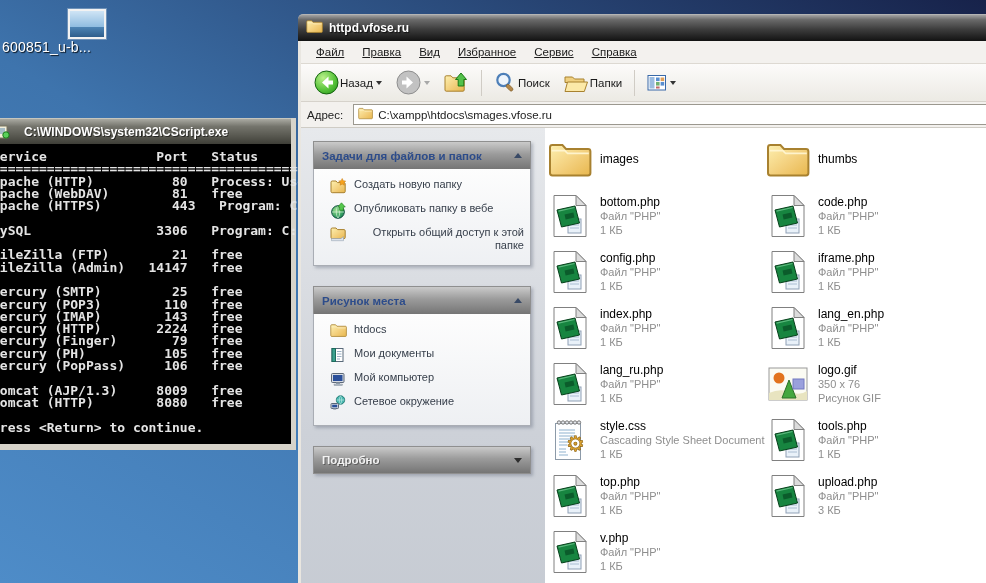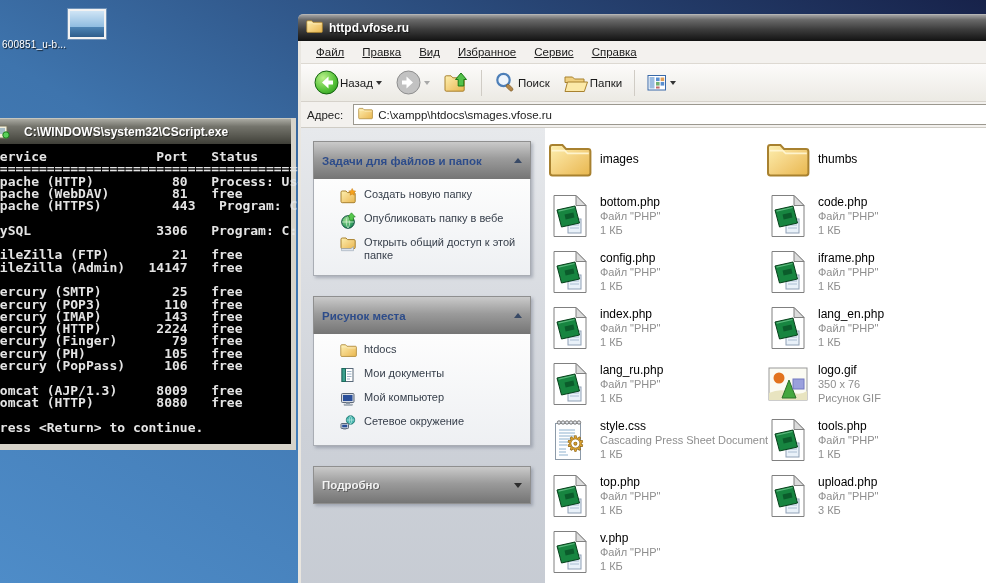--- a/index.html
+++ b/index.html
@@ -7,21 +7,21 @@
     position:relative;width:986px;height:583px;overflow:hidden;
     background:linear-gradient(to top right,#4e8cc8 0%,#3e74ad 45%,#17224a 100%);
     font-family:"Liberation Sans",sans-serif;
     -webkit-font-smoothing:antialiased;
   }
   
   .desk-thumb{position:absolute;left:68px;top:9px;width:34px;height:26px;background:#fff;
     border:2px solid #f2f2f2;box-shadow:0 0 0 1px #6f92b8;}
   .desk-thumb .sky{height:60%;background:linear-gradient(180deg,#cfe4f5,#8fbce0);}
   .desk-thumb .water{height:40%;background:linear-gradient(180deg,#4d84b4,#2f5e8c);}
-  .desk-label{position:absolute;left:2px;top:39px;font-size:10px;color:#fff;
+  .desk-label{position:absolute;left:2px;top:39px;font-size:14px;color:#fff;
     text-shadow:1px 1px 1px rgba(0,0,0,.85);letter-spacing:.2px;}
 
   
   .terminal{position:absolute;left:-10px;top:118px;width:306px;height:332px;background:#000;
     border-right:5px solid #d6d3ca;border-bottom:6px solid #d6d3ca;box-sizing:border-box;}
   .t-titlebar{height:26px;display:flex;align-items:center;padding-left:6px;box-sizing:border-box;
     background:linear-gradient(180deg,#aaaaa2 0%,#74746c 30%,#5a5a52 65%,#3f3f38 100%);
     border-top:1px solid #c6c6be;}
   .t-title{color:#fff;font-weight:bold;font-size:12px;margin-left:14px;
     text-shadow:1px 1px 0 rgba(0,0,0,.55);white-space:nowrap;text-align:right;}
@@ -55,31 +55,31 @@
     background:#f3f1ee;border-bottom:1px solid #cfccc5;font-size:11.5px;color:#222;}
   .address-input{flex:1;height:19px;background:#fff;border:1px solid #9b988f;display:flex;
     align-items:center;gap:5px;padding:0 4px;margin-left:10px;font-size:11.5px;white-space:nowrap;overflow:hidden;}
   .content{flex:1;display:flex;min-height:0;}
   .sidebar{width:244px;flex:none;box-sizing:border-box;padding:13px 14px 0 12px;
     background:linear-gradient(180deg,#e7e9ec 0%,#cdd1d8 60%,#c5cad2 100%);}
   .filearea{flex:1;background:#fff;position:relative;overflow:hidden;}
 
   
   .panel{margin-bottom:20px;box-shadow:2px 2px 3px rgba(80,90,110,.35);}
-  .panel-hdr{height:38px;display:flex;align-items:center;justify-content:space-between;
+  .panel-hdr{height:28px;display:flex;align-items:center;justify-content:space-between;
     padding:0 8px;box-sizing:border-box;border:1px solid #8f8f8f;border-bottom:none;
     background:linear-gradient(180deg,#cacaca 0%,#9b9b9b 45%,#757575 100%);}
   .panel.collapsed .panel-hdr{border-bottom:1px solid #8f8f8f;}
   .panel-hdr-title{font-weight:bold;font-size:11.5px;color:#2d4c8a;}
   .panel.collapsed .panel-hdr-title{color:#f2f2f2;text-shadow:1px 1px 0 rgba(0,0,0,.35);}
   .arr{width:0;height:0;border-left:4px solid transparent;border-right:4px solid transparent;}
   .arr.up{border-bottom:5px solid #394a66;}
   .arr.dn{border-top:5px solid #2e2e2e;}
   .panel-body{background:linear-gradient(180deg,#fdfdfd,#eef0f3);border:1px solid #a9adb4;
-    border-top:none;padding:9px 6px 6px 26px;}
+    border-top:none;padding:9px 6px 6px 16px;text-align:right;}
   .task-item{display:flex;align-items:flex-start;gap:7px;margin-bottom:7px;
     font-size:11px;line-height:13px;color:#38404c;}
   .task-item .t-ic{flex:none;width:17px;height:17px;}
   .task-item svg{display:block;}
 
   
   .file-grid{position:absolute;left:3px;top:9px;display:grid;
     grid-template-columns:218px 240px;grid-auto-rows:56px;}
   .tile{display:flex;align-items:flex-start;gap:8px;}
   .tile .ic{width:44px;height:46px;flex:none;display:flex;align-items:center;justify-content:center;}
@@ -575,21 +575,21 @@
                       <circle cx="19" cy="4.5" r="1.7"></circle>
                       <circle cx="23" cy="4.5" r="1.7"></circle>
                       <circle cx="27" cy="4.5" r="1.7"></circle>
                     </g>
                     <path d="M7 12 h16 M7 15 h16 M7 18 h16 M7 21 h12 M7 24 h9 M7 27 h8 M7 31 h7 M7 34 h7 M7 37 h9" stroke="#8fb2cf" stroke-width="1"></path>
                     <text x="14" y="33" font-size="21" fill="#dba22e" stroke="#8a6010" stroke-width=".6" font-family="DejaVu Sans">⚙</text>
                   </svg>
                 </div>
                 <div class="txt">
                   <div class="f-name">style.css</div>
-                  <div class="f-meta">Cascading Press Sheet Document</div>
+                  <div class="f-meta">Cascading Style Sheet Document</div>
                   <div class="f-meta">1 КБ</div>
                 </div>
               </div>
               <div class="tile">
                 <div class="ic">
                   <svg width="36" height="44" viewBox="0 0 36 44">
                     <path d="M2 1.5 H24 L34 11.5 V42.5 H2 Z" fill="#fff" stroke="#808080"></path>
                     <path d="M24 1.5 L34 11.5 H24 Z" fill="#dcdcdc" stroke="#808080"></path>
                     <rect x="16" y="25" width="13" height="14" fill="#e9f1f9" stroke="#8fa0b5"></rect>
                     <path d="M18 28 h9 M18 31 h9 M18 34 h9" stroke="#aabdd2" stroke-width="1"></path>

